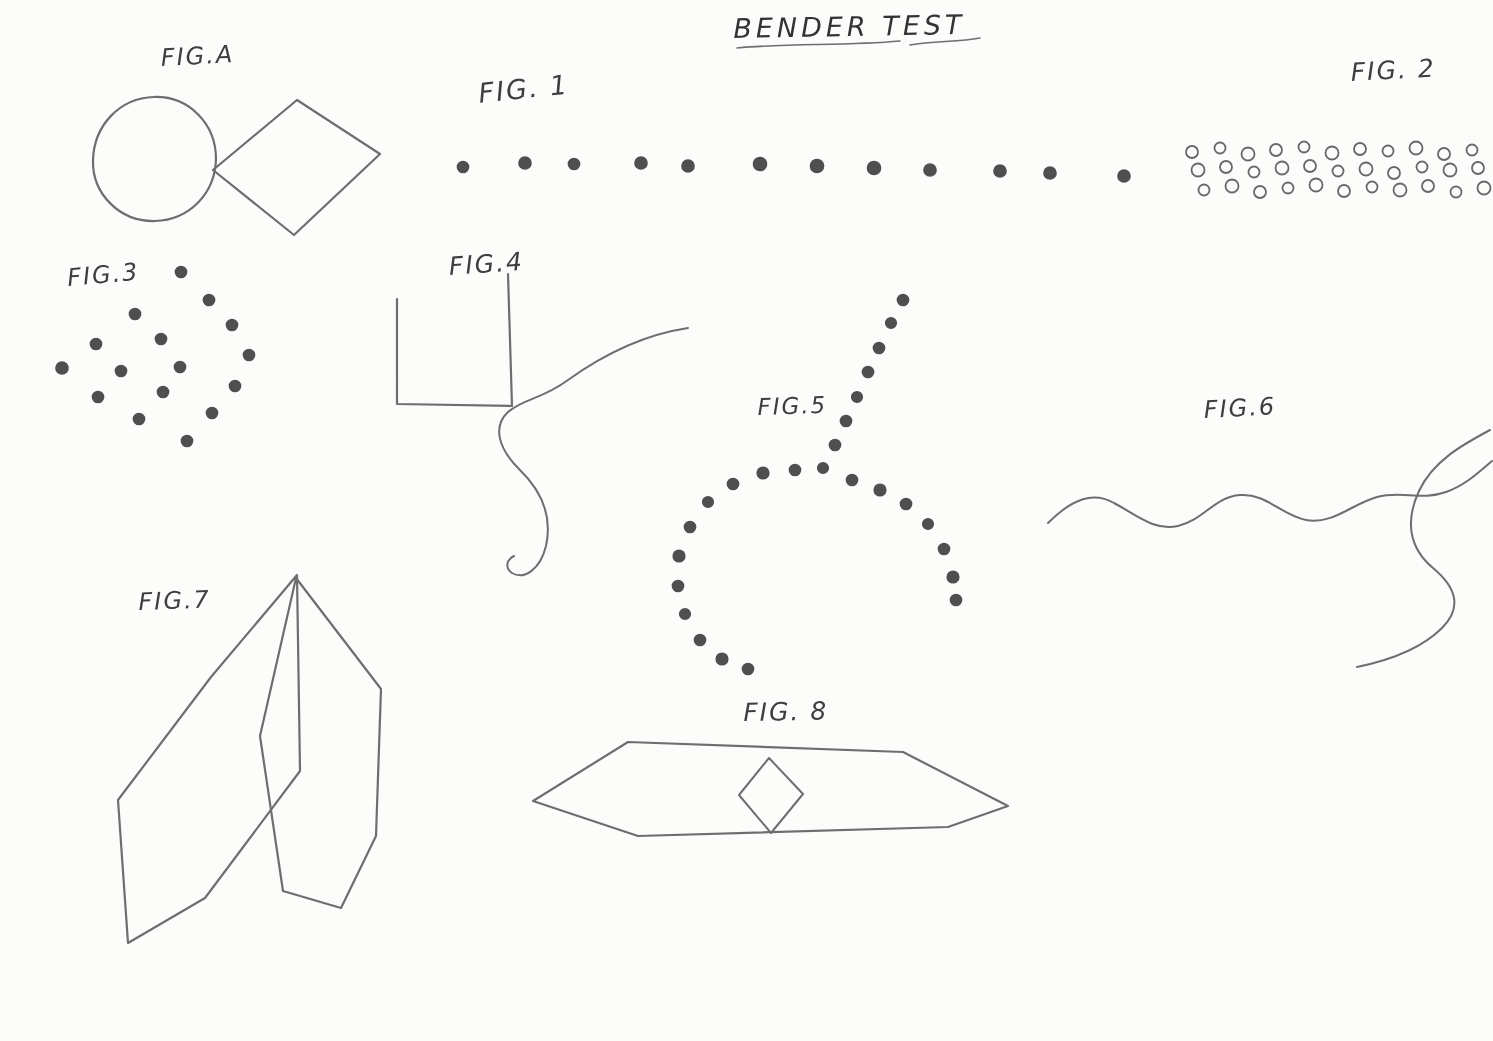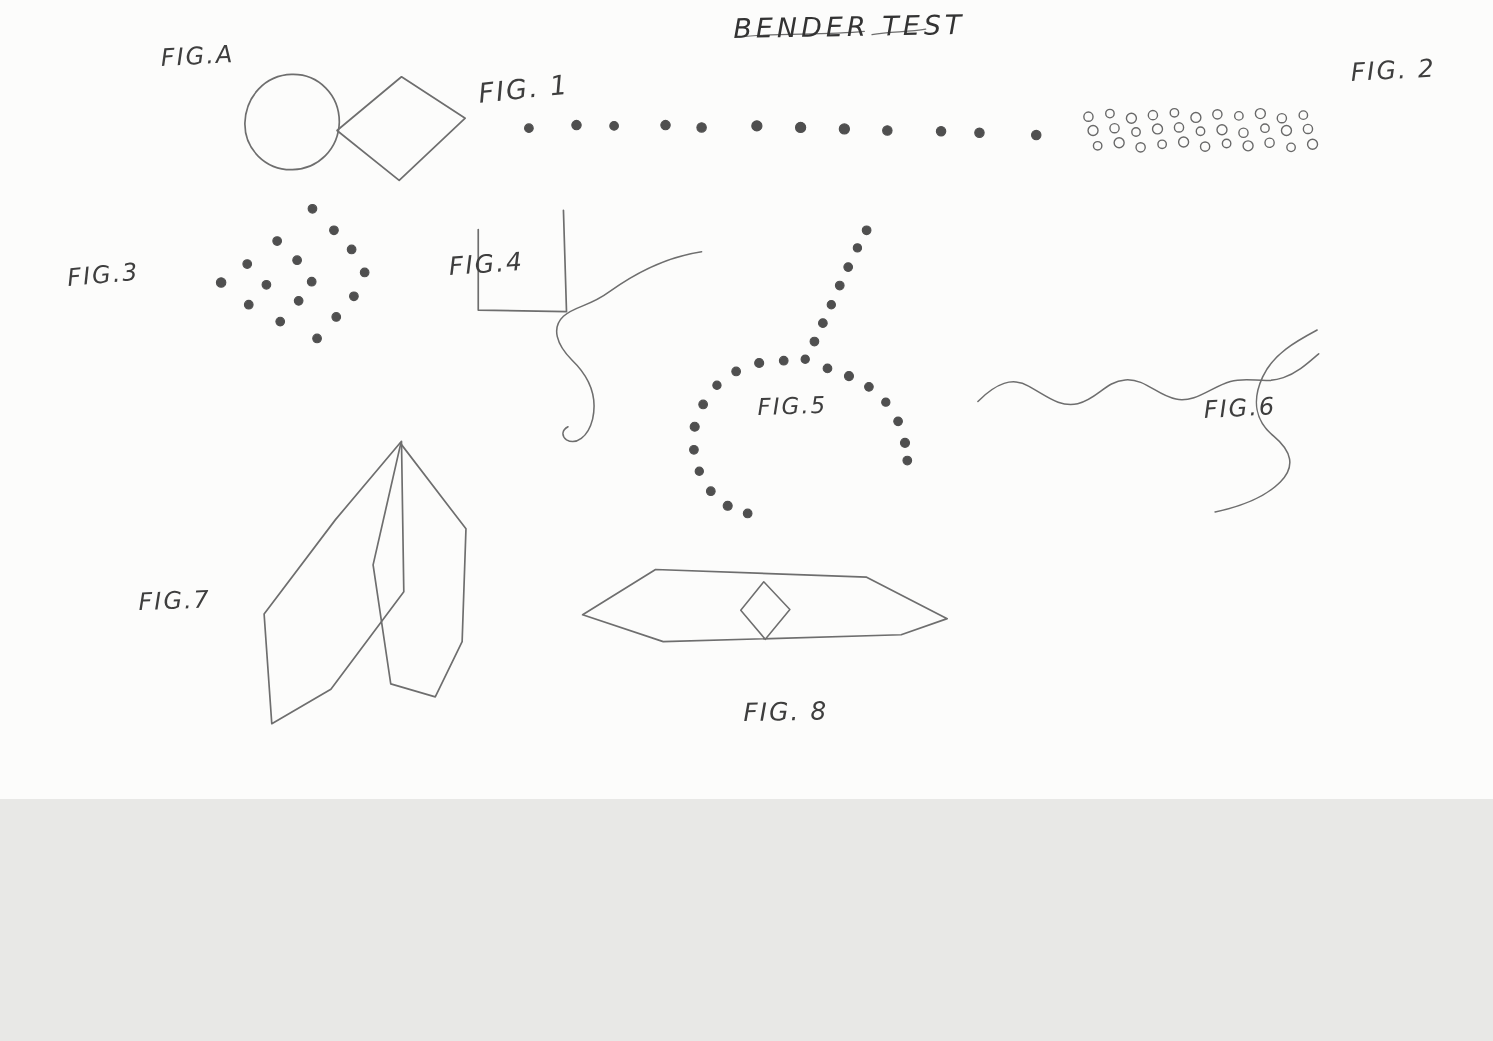--- a/index.html
+++ b/index.html
@@ -1,18 +1,18 @@
 <!DOCTYPE html>
 <html><head>
 <meta charset="utf-8">
 <style>
   html,body{margin:0;padding:0;background:#e8e8e6;}
   .sheet{
     position:relative;
-    width:1493px;height:799px;
+    width:1493px;height:1041px;
     background:#fcfcfb;
     overflow:hidden;
     font-family:"DejaVu Sans", sans-serif;
   }
   #drawing-svg{position:absolute;left:0;top:0;width:100%;height:100%;}
   .label{
     position:absolute;
     font-family:"DejaVu Sans", sans-serif;
     font-style:italic;
     color:#3e3e3e;

